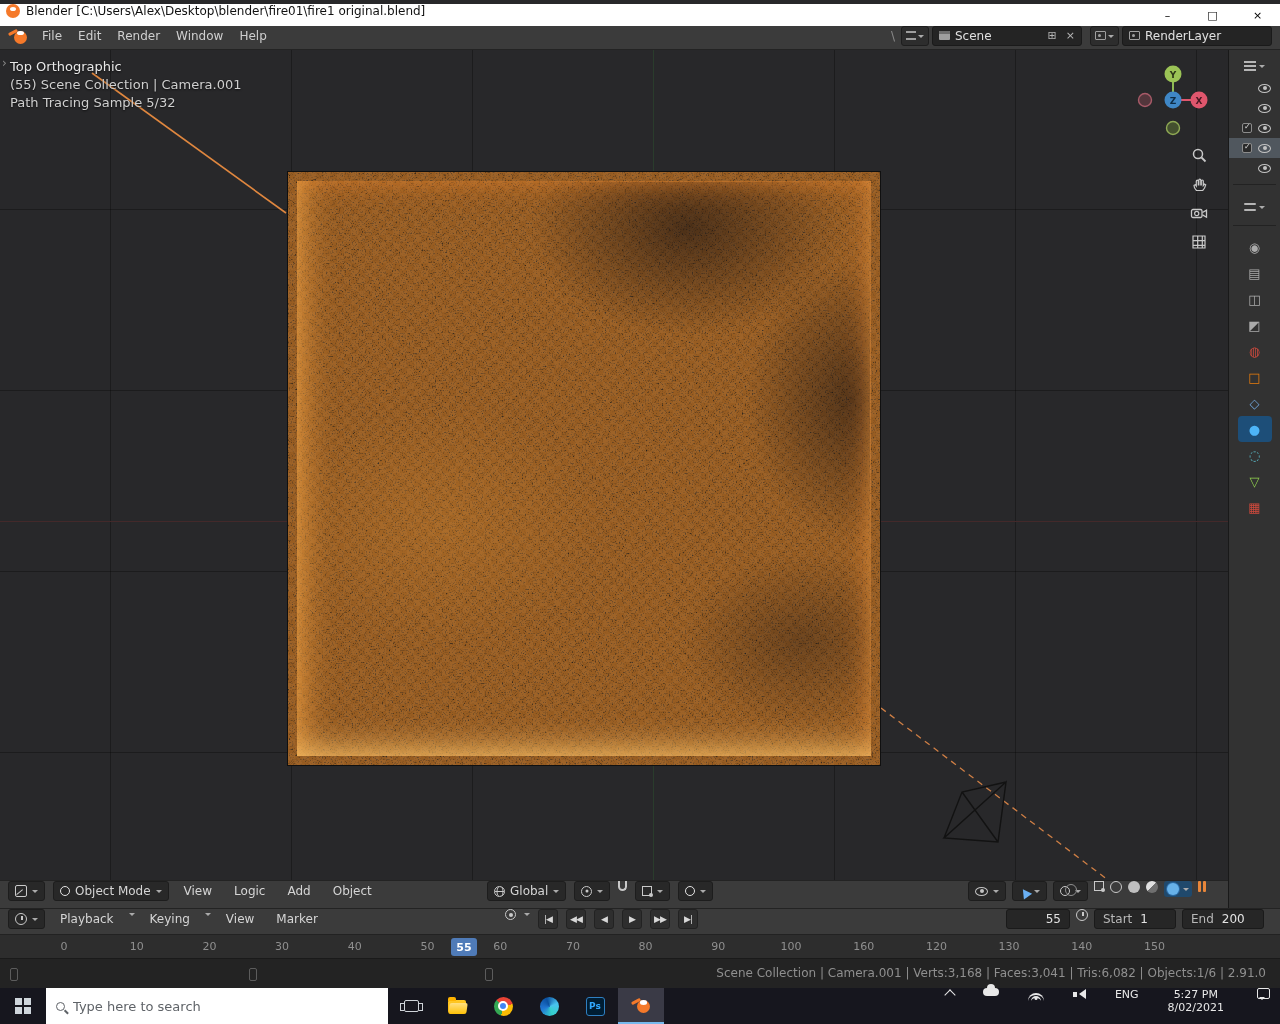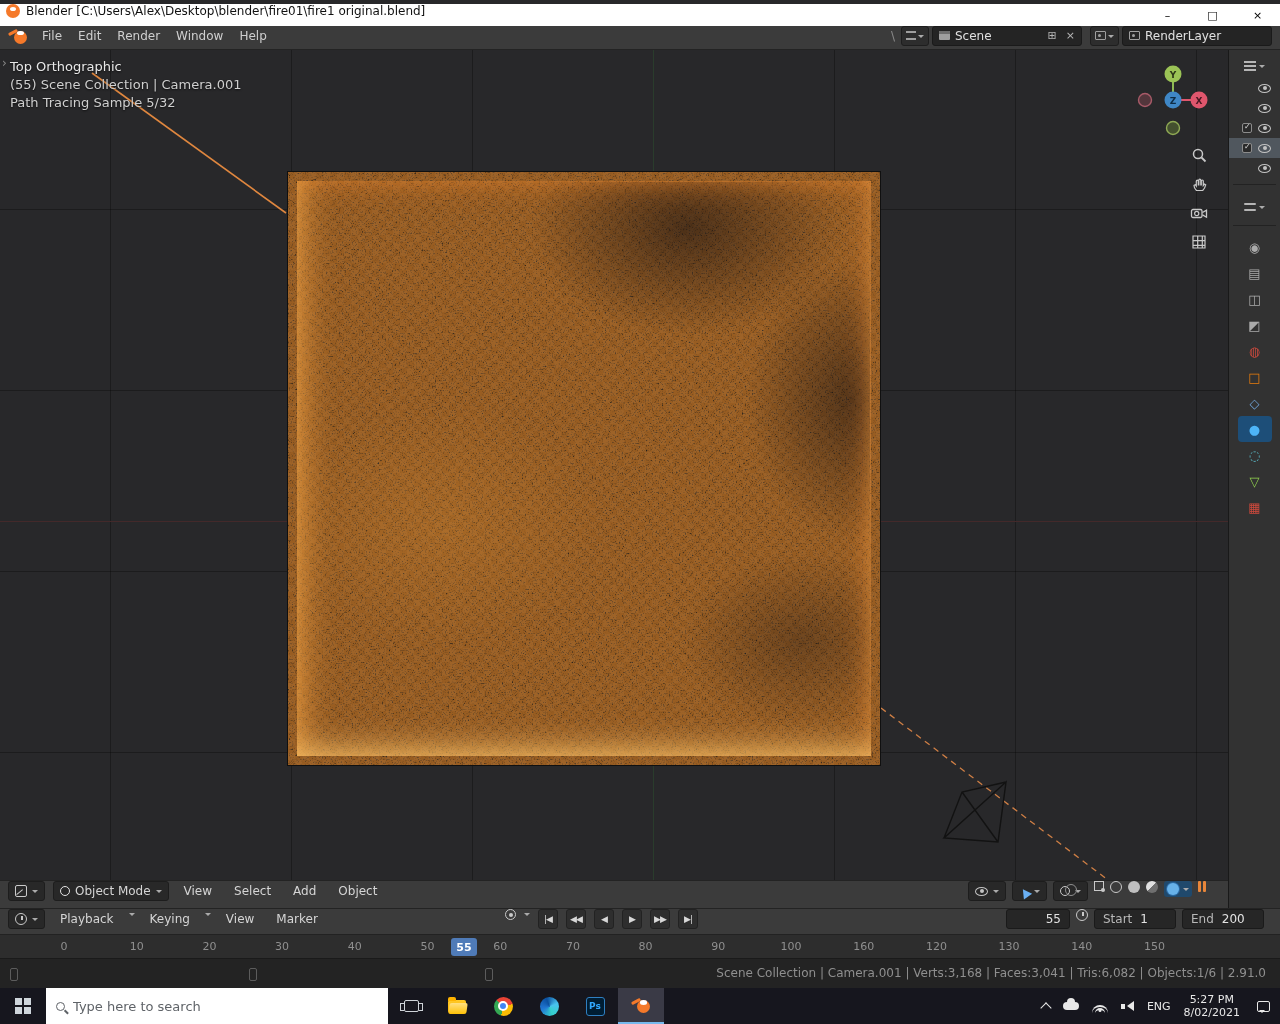--- a/index.html
+++ b/index.html
@@ -163,21 +163,21 @@
   .folder::before{content:"";position:absolute;top:-3px;left:0;width:8px;height:4px;background:#ffb300;border-radius:2px 2px 0 0}
   .folder::after{content:"";position:absolute;left:1px;right:-1px;top:3px;bottom:-1px;background:linear-gradient(#ffe082,#ffc107);border-radius:2px;transform:skewX(-8deg)}
   .chrome{width:19px;height:19px;border-radius:50%;background:conic-gradient(from -45deg,#ea4335 0 33.3%,#fbbc05 0 66.6%,#34a853 0 100%);position:relative}
   .chrome::after{content:"";position:absolute;inset:4.5px;background:#4285f4;border-radius:50%;border:2px solid #fff}
   .edge{width:19px;height:19px;border-radius:50%;background:conic-gradient(from 160deg,#35d0cb,#2178d4,#0b50a0,#49c3ee,#35d0cb)}
   .ps{width:19px;height:19px;border-radius:3px;background:#001d33;border:1px solid #2f7fc1;color:#31a8ff;font-size:9px;font-weight:bold;display:flex;align-items:center;justify-content:center}
   .blogo-task{width:20px;height:18px;position:relative}
   .blogo-task::before{content:"";position:absolute;width:13px;height:13px;border-radius:50%;background:#f5792a;right:1px;bottom:1px}
   .blogo-task::after{content:"";position:absolute;width:7px;height:4.5px;border-radius:50%;background:#fff;right:4px;top:4px}
   .blogo-task i{position:absolute;left:0;top:4px;width:10px;height:3px;background:#f5792a;border-radius:2px;transform:rotate(-28deg)}
-  .tray{display:flex;align-items:center;gap:13px;margin-left:auto;padding-right:10px}
+  .tray{display:flex;align-items:flex-start;gap:29px;margin-left:auto;padding-right:10px}
   .chev{width:8px;height:8px;border-left:1.6px solid #e8e8e8;border-top:1.6px solid #e8e8e8;transform:rotate(45deg);margin-top:3px}
   .cloud{width:16px;height:8px;background:#e8e8e8;border-radius:8px;position:relative}
   .cloud::before{content:"";position:absolute;width:8px;height:8px;border-radius:50%;background:#e8e8e8;top:-4px;left:4px}
   .wifi{position:relative;width:16px;height:12px}
   .wifi b{position:absolute;left:50%;transform:translateX(-50%);border:solid #e8e8e8;border-width:2px 0 0 0;border-radius:50%}
   .wifi .w1{width:16px;height:16px;bottom:-9px}
   .wifi .w2{width:10px;height:10px;bottom:-6px}
   .wifi .w3{width:3px;height:3px;background:#e8e8e8;border:none;border-radius:50%;bottom:0}
   .spk{position:relative;width:13px;height:12px}
   .spk::before{content:"";position:absolute;left:0;top:4px;width:4px;height:5px;background:#e8e8e8}
@@ -329,23 +329,43 @@
       <span class="dd">
           <span class="edvp"></span>
           <span class="crt"></span>
         </span>
       <span class="dd">
         <span class="dot-ico"></span>
         <span>Object Mode</span>
         <span class="crt"></span>
       </span>
       <span class="hmenu">View</span>
-      <span class="hmenu">Select</span>
+      <span class="hmenu">Logic</span>
       <span class="hmenu">Add</span>
       <span class="hmenu">Object</span>
+    </div>
+    <div class="hgrp hgrp-center">
+      <span class="dd">
+        <span class="globe"></span>
+        <span>Global</span>
+        <span class="crt"></span>
+      </span>
+      <span class="dd">
+          <span class="pivot"></span>
+          <span class="crt"></span>
+        </span>
+      <span class="magnet"></span>
+      <span class="dd">
+          <span class="snapv"></span>
+          <span class="crt"></span>
+        </span>
+      <span class="dd">
+          <span class="dot-ico"></span>
+          <span class="crt"></span>
+        </span>
     </div>
     <div class="hgrp hgrp-right">
       <span class="dd">
           <span class="eye"></span>
           <span class="crt"></span>
         </span>
       <span class="dd">
           <span class="gz-arrow"></span>
           <span class="crt"></span>
         </span>

